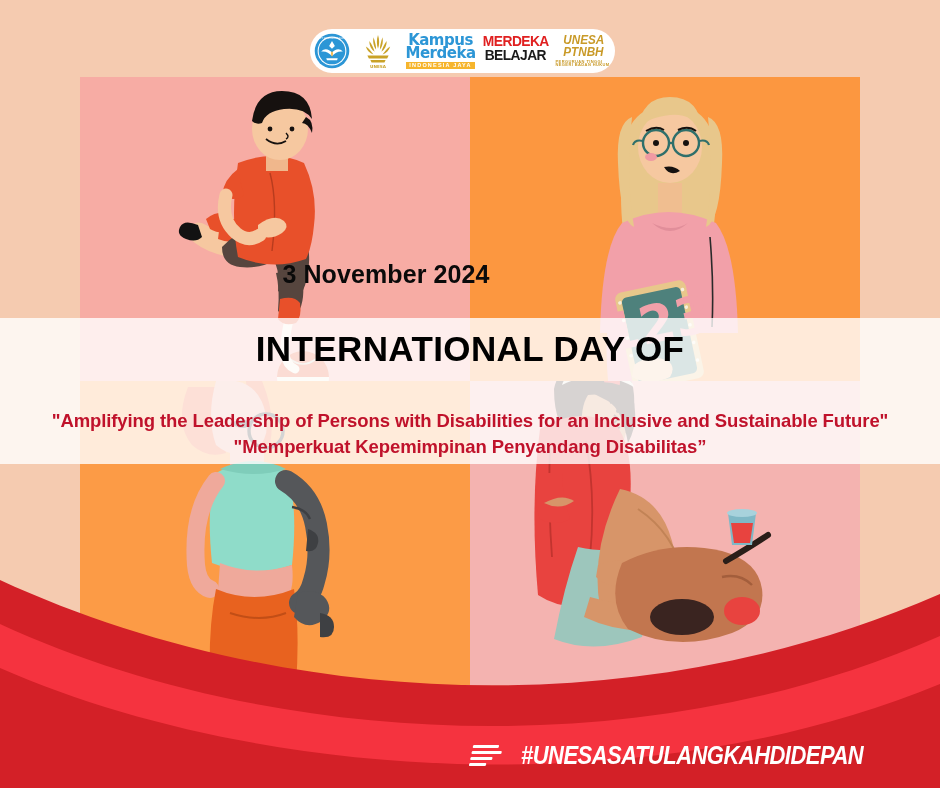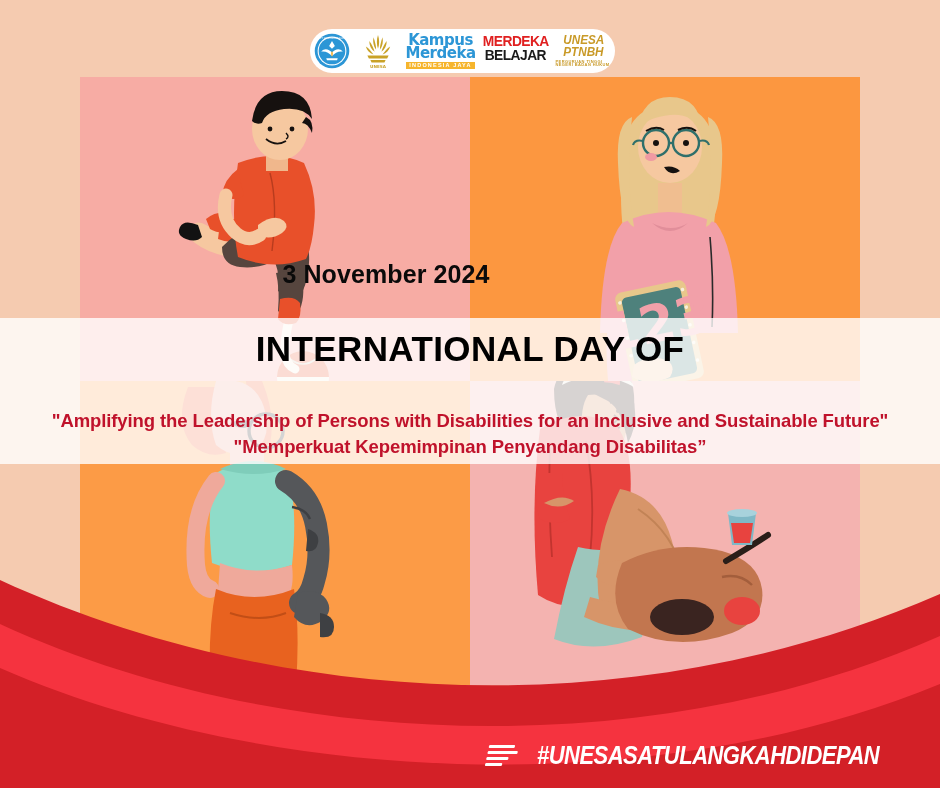--- a/index.html
+++ b/index.html
@@ -134,21 +134,21 @@
     color: #ffffff;
   }
   .footer-l1, .footer-l2 {
     font-size: 18px;
     font-weight: 700;
     line-height: 1.35;
     letter-spacing: -0.1px;
   }
   .footer-right {
     position: absolute;
-    right: 14px; bottom: 18px;
+    right: 30px; bottom: 18px;
     z-index: 35;
     display: flex;
     align-items: center;
     gap: 20px;
   }
   .speed-lines { display: flex; flex-direction: column; gap: 3px; transform: skewX(-12deg); }
   .speed-lines i { display: block; background: #ffffff; height: 3px; border-radius: 1px; }
   .sl1 { width: 26px; } .sl2 { width: 30px; } .sl3 { width: 22px; } .sl4 { width: 17px; }
   .hashtag {
     font-size: 25px;

